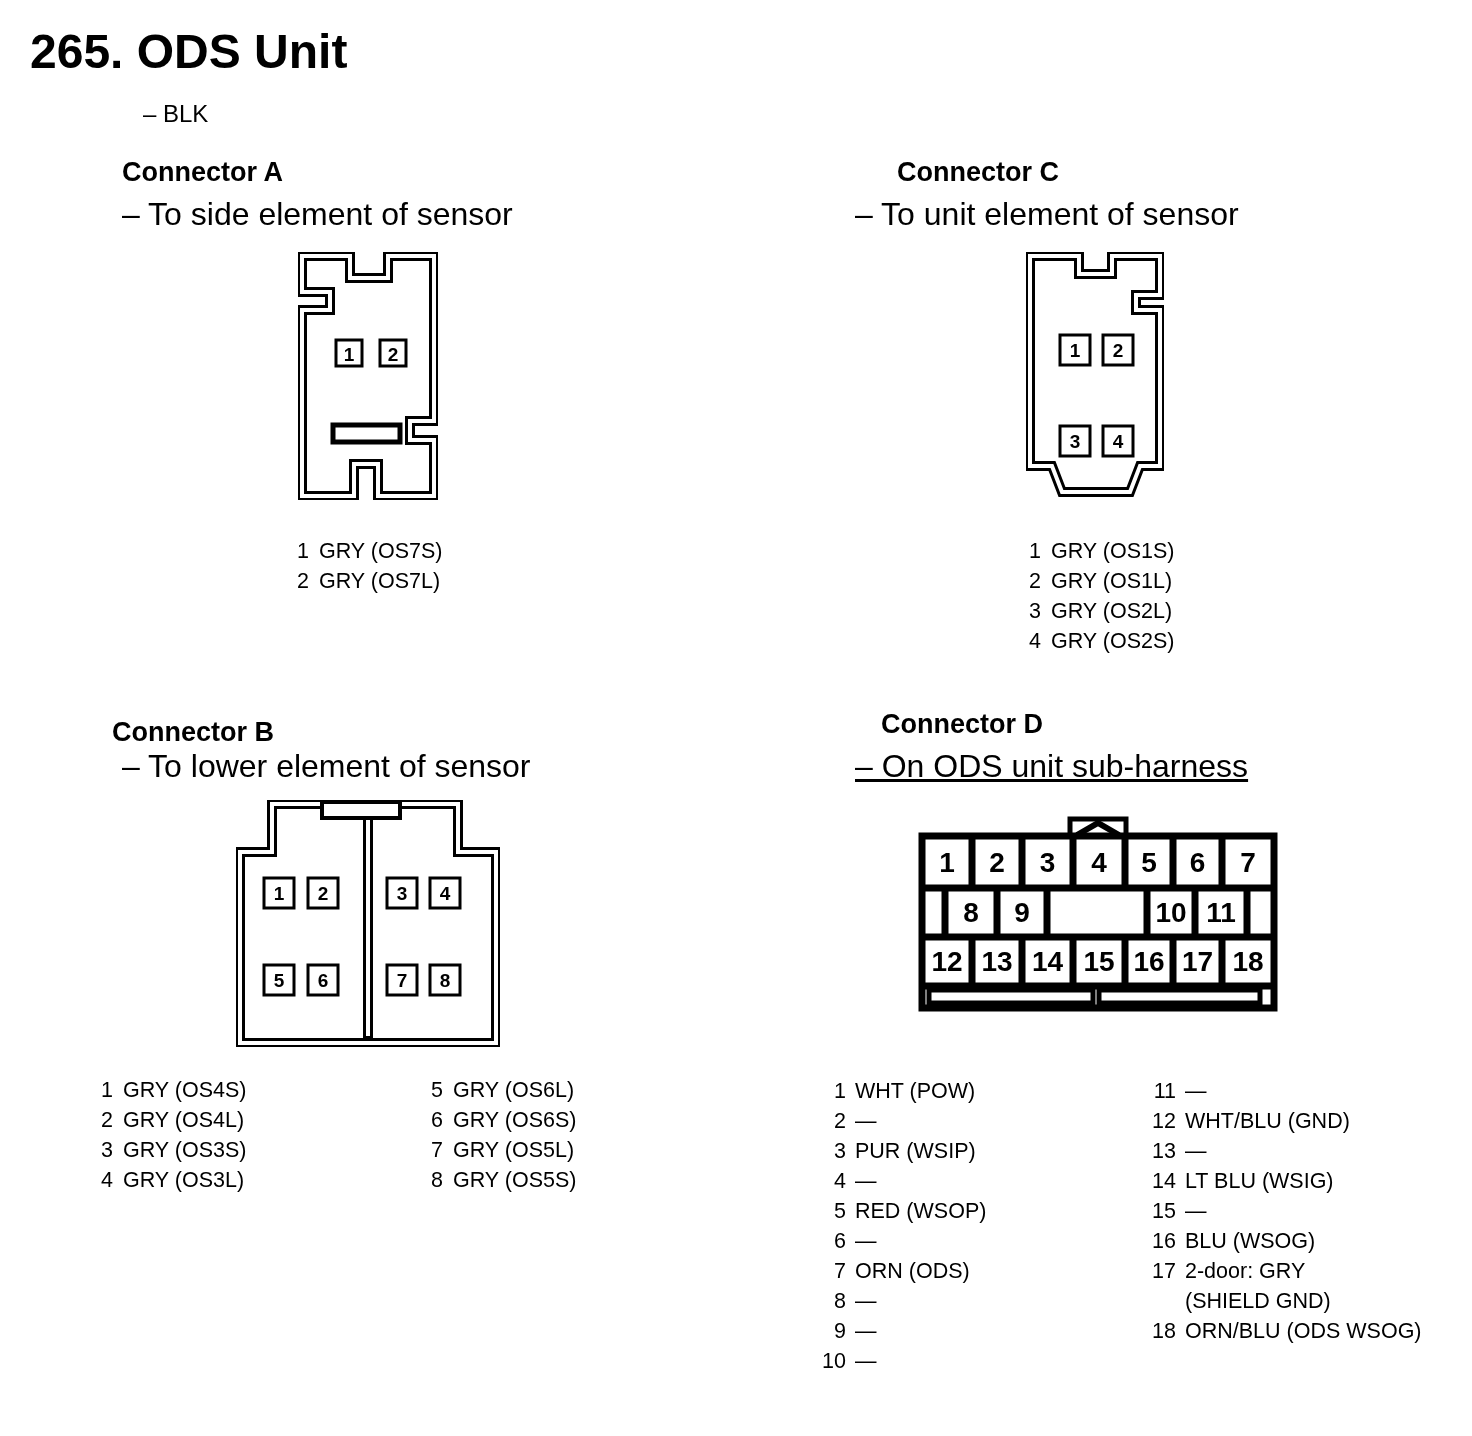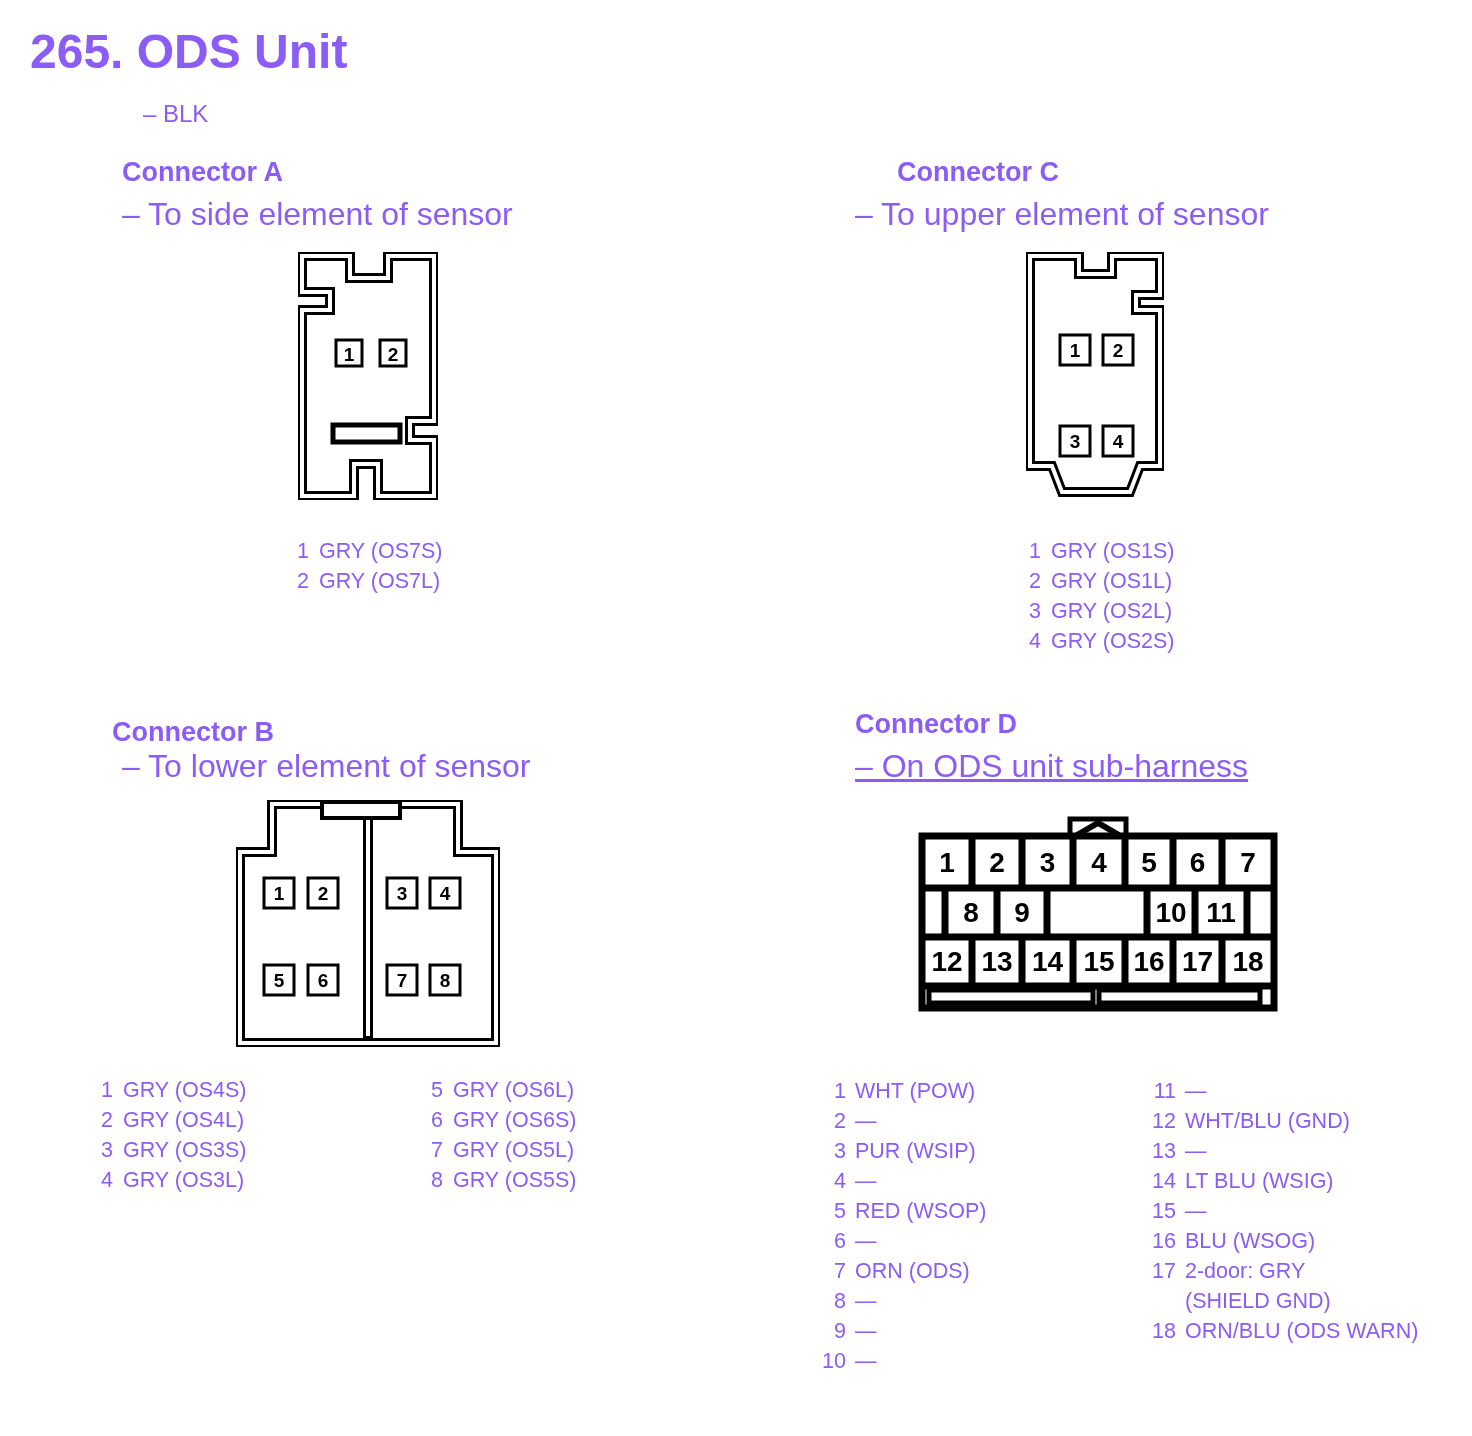--- a/index.html
+++ b/index.html
@@ -1,17 +1,17 @@
 <!DOCTYPE html>
 <html><head>
 <meta charset="utf-8">
 <style>
   html,body{margin:0;padding:0;background:#ffffff;}
   .page{position:relative;width:1472px;height:1436px;background:#ffffff;
-        font-family:"Liberation Sans",sans-serif;color:#8b5cf6;overflow:hidden;}
+        font-family:"Liberation Sans",sans-serif;color:#000000;overflow:hidden;}
   .abs{position:absolute;}
   .doc-title{font-size:48px;font-weight:bold;white-space:nowrap;}
   .note-line{font-size:24px;line-height:37px;white-space:nowrap;margin-left:23px;}
   .conn-title{font-size:27px;font-weight:bold;white-space:nowrap;}
   .conn-sub{font-size:32px;white-space:nowrap;}
   .pin-list{display:block;}
   .prow{display:flex;line-height:30px;font-size:21.5px;white-space:nowrap;}
   .pnum{width:17px;text-align:right;margin-right:10px;flex:none;}
   .pnum.wide{width:30px;margin-right:9px;}
   .plabel{text-align:right;}
@@ -54,21 +54,21 @@
       <span class="pnum">1</span>
       <span class="plabel">GRY (OS7S)</span>
     </div>
     <div class="prow">
       <span class="pnum">2</span>
       <span class="plabel">GRY (OS7L)</span>
     </div>
   </div>
 
   <div class="abs conn-title" style="left:855px;top:157px;margin-left:42px;">Connector C</div>
-  <div class="abs conn-sub" style="left:855px;top:196px;">– To upper element of sensor</div>
+  <div class="abs conn-sub" style="left:855px;top:196px;">– To unit element of sensor</div>
 
   <svg class="abs" style="left:1026px;top:252px;" width="138" height="248" viewBox="0 0 138 248">
     <path class="o1" d="M4,4 H53 V22 H86 V4 H134 V43 H110 V58 H134 V214 H114 L104,240 H36 L26,214 H4 Z"></path>
     <path class="o2" d="M4,4 H53 V22 H86 V4 H134 V43 H110 V58 H134 V214 H114 L104,240 H36 L26,214 H4 Z"></path>
     <rect class="pinbox" x="34" y="83" width="30" height="30"></rect>
     <rect class="pinbox" x="77" y="83" width="30" height="30"></rect>
     <rect class="pinbox" x="34" y="174" width="30" height="30"></rect>
     <rect class="pinbox" x="77" y="174" width="30" height="30"></rect>
     <text class="pintxt" x="49" y="98">1</text>
     <text class="pintxt" x="92" y="98">2</text>
@@ -153,21 +153,21 @@
     <div class="prow">
       <span class="pnum">7</span>
       <span class="plabel">GRY (OS5L)</span>
     </div>
     <div class="prow">
       <span class="pnum">8</span>
       <span class="plabel">GRY (OS5S)</span>
     </div>
   </div>
 
-  <div class="abs conn-title" style="left:855px;top:709px;">Connector D</div>
+  <div class="abs conn-title" style="left:881px;top:709px;">Connector D</div>
   <div class="abs conn-sub" style="left:855px;top:748px;text-decoration:underline;">– On ODS unit sub-harness</div>
 
   <svg class="abs" style="left:918px;top:816px;" width="360" height="200" viewBox="0 0 360 200">
     <rect x="152" y="3" width="56" height="17" fill="#fff" stroke="#000" stroke-width="5"></rect>
     <path d="M159,19 L180,7 L201,19" stroke="#000" stroke-width="6" fill="none"></path>
     <rect x="4" y="20" width="352" height="172" fill="#fff" stroke="#000" stroke-width="7"></rect>
     <path class="grid" d="M4,72 H356 M4,121 H356 M4,170 H356
              M54,20 V72 M104,20 V72 M155,20 V72 M207,20 V72 M255,20 V72 M304,20 V72
              M27,72 V121 M79,72 V121 M129,72 V121 M229,72 V121 M277,72 V121 M329,72 V121
              M54,121 V170 M104,121 V170 M155,121 V170 M207,121 V170 M255,121 V170 M304,121 V170"></path>
@@ -264,17 +264,17 @@
     <div class="prow">
       <span class="pnum wide">17</span>
       <span class="plabel">2-door: GRY</span>
     </div>
     <div class="prow">
       <span class="pnum wide"></span>
       <span class="plabel">(SHIELD GND)</span>
     </div>
     <div class="prow">
       <span class="pnum wide">18</span>
-      <span class="plabel">ORN/BLU (ODS WARN)</span>
+      <span class="plabel">ORN/BLU (ODS WSOG)</span>
     </div>
   </div>
 
 </div>
 
 </body></html>

